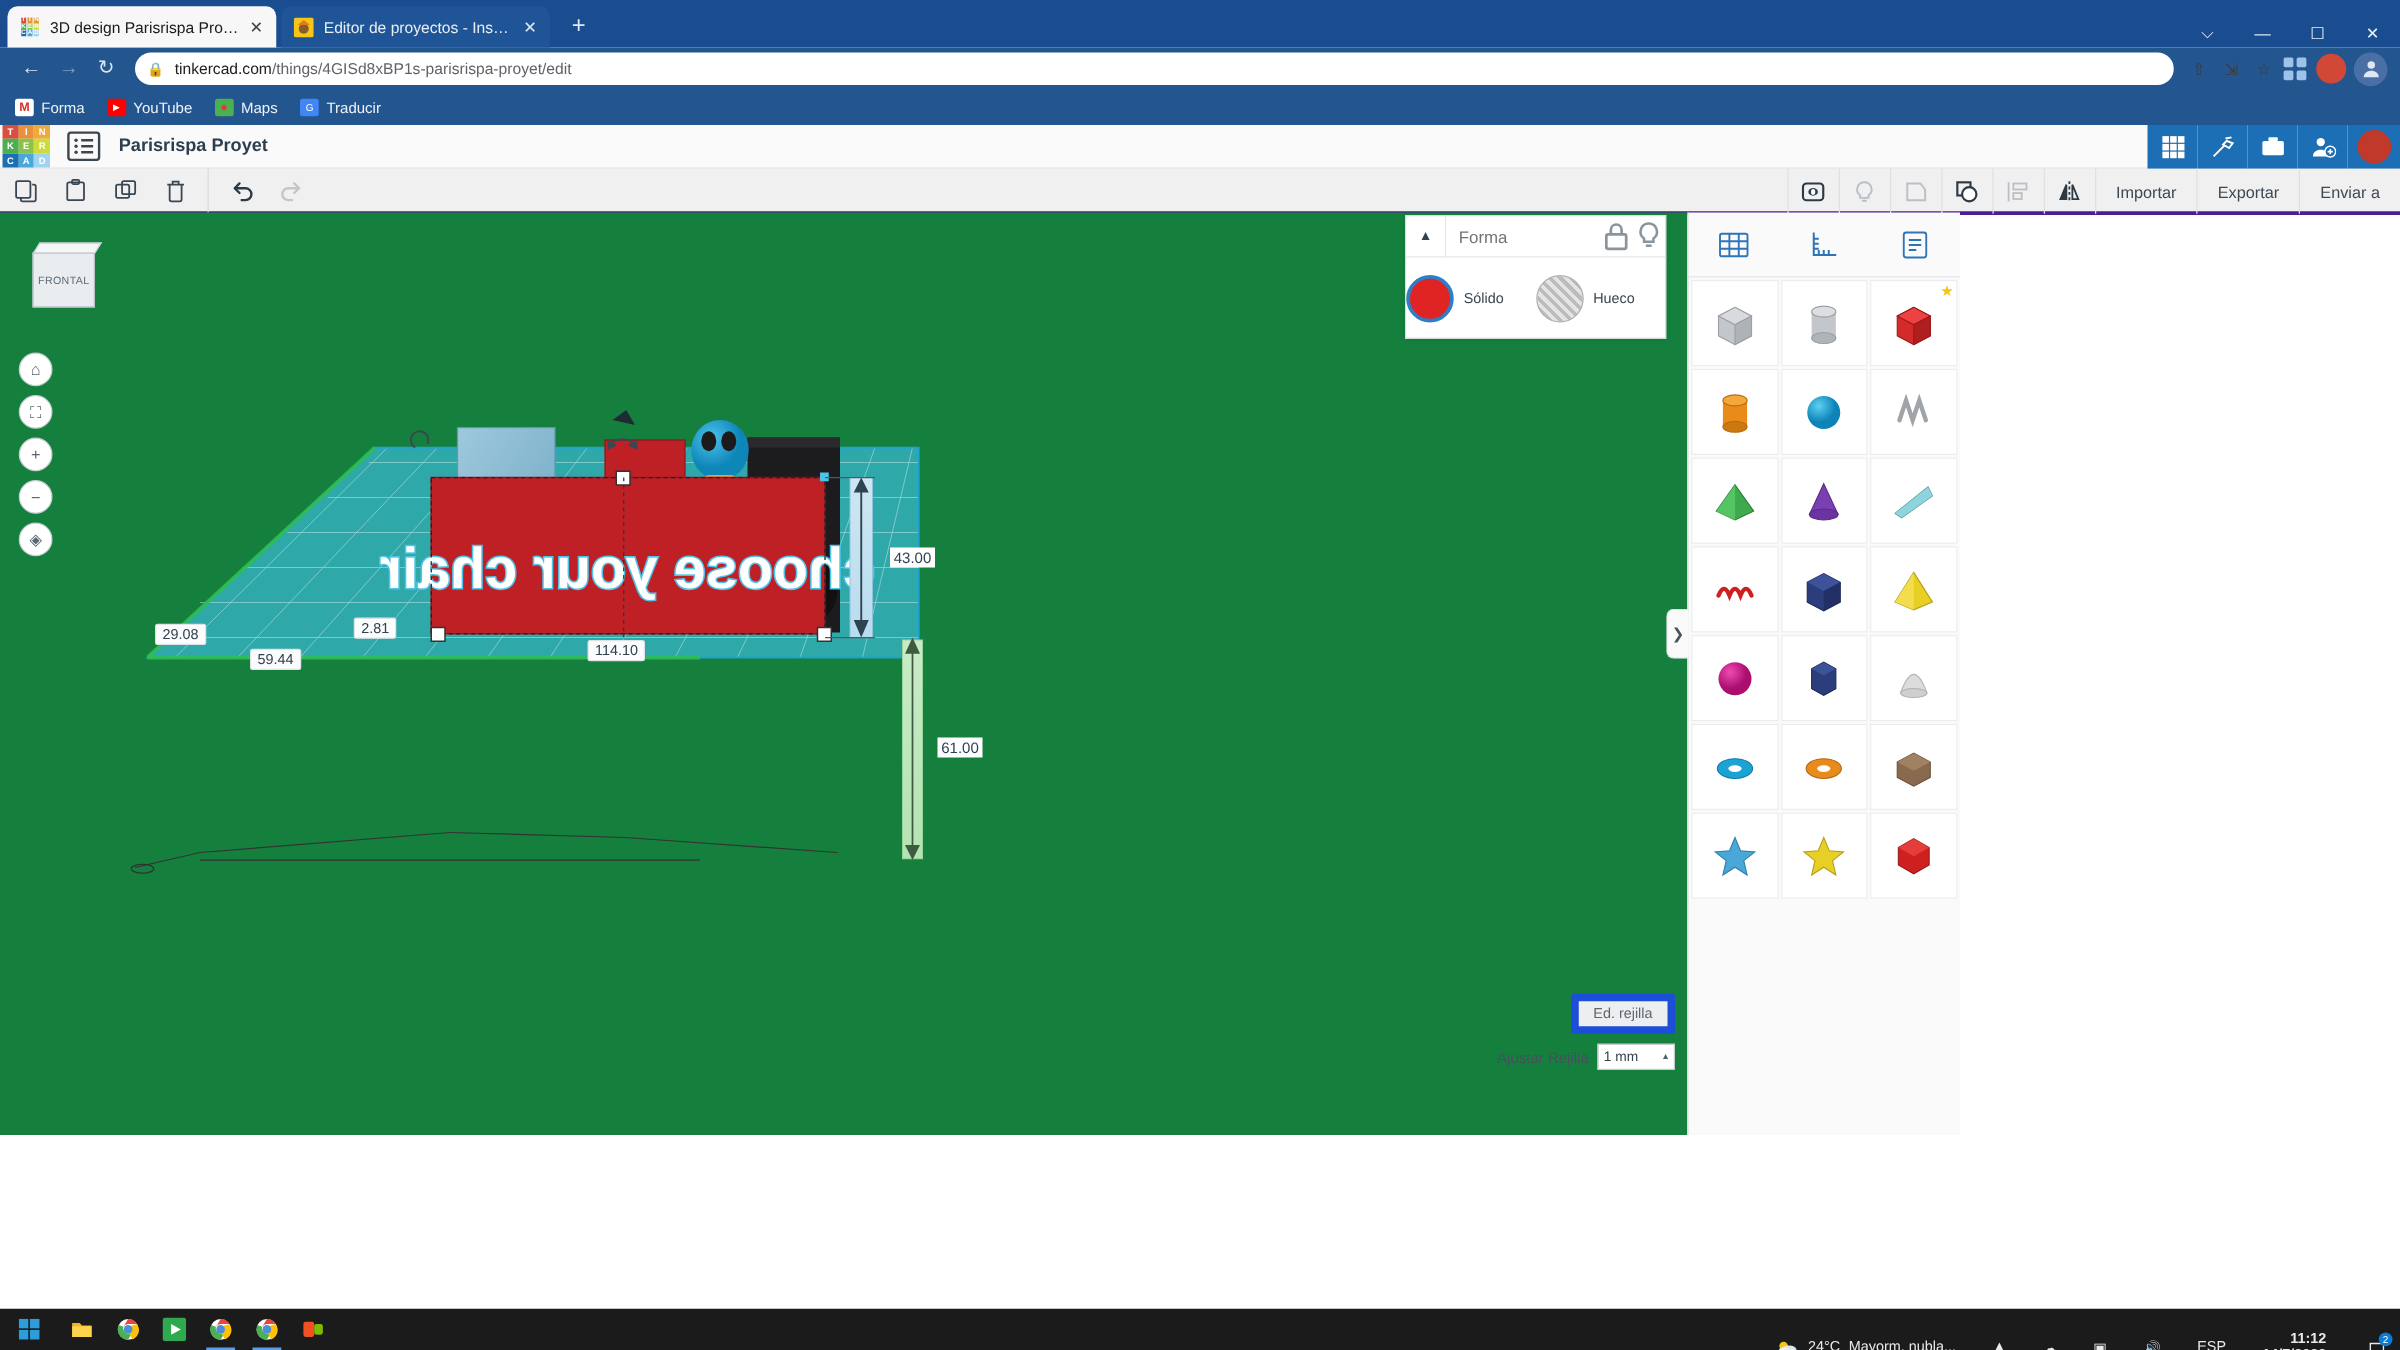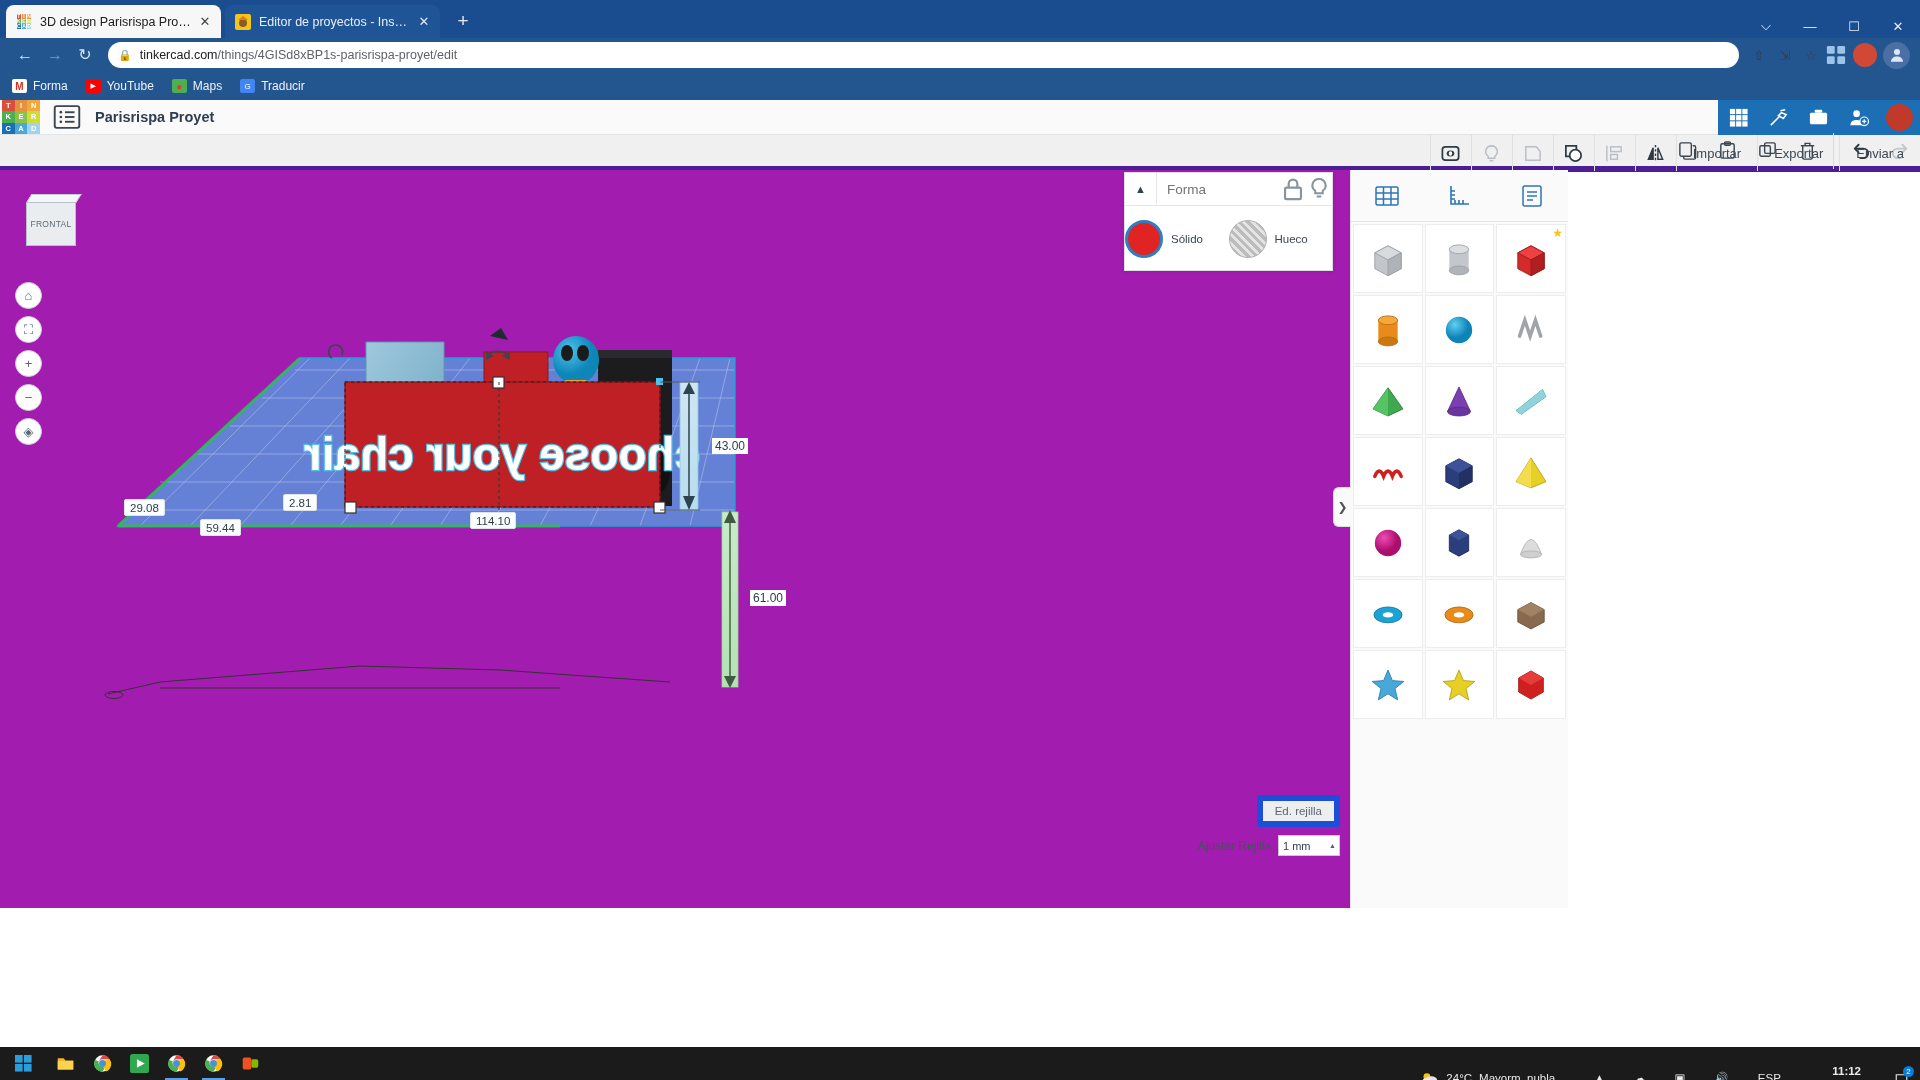--- a/index.html
+++ b/index.html
@@ -52,31 +52,31 @@
   .hdr-grid-btn { width:30px; height:34px; display:flex; align-items:center; justify-content:center; margin-left:12px; }
   .proj-title { font-size:14.5px; font-weight:bold; color:#2c3e50; margin-left:13px; }
   .hdr-right { position:absolute; right:0; top:0; height:35px; display:flex; }
   .hdr-ico { width:40px; height:35px; display:flex; align-items:center; justify-content:center; }
   .hdr-ico.sel { background:#1c6fb5; }
   .hdr-ico svg { width:21px; height:21px; }
   .hdr-avatar { width:42px; height:35px; display:flex; align-items:center; justify-content:center; background:#1c6fb5; }
   .hdr-avatar .circ { width:27px; height:27px; border-radius:50%; background:#c0392b; }
 
   
-  .toolbar { height:37px; background:#f0f0f1; border-bottom:6px solid #4c1d95; display:flex; align-items:center; position:relative;justify-content:flex-end; }
+  .toolbar { height:37px; background:#f0f0f1; border-bottom:3px solid #4c1d95; display:flex; align-items:center; position:relative; }
   .tb-btn { width:40px; height:36px; display:flex; align-items:center; justify-content:center; }
   .tb-btn svg { width:21px; height:21px; }
   .tb-sep { width:1px; height:36px; background:#d9dadd; margin:0 6px; }
   .tb-right { position:absolute; right:0; top:0; height:36px; display:flex; align-items:center; }
   .tb-rbtn { width:41px; height:36px; display:flex; align-items:center; justify-content:center; border-left:1px solid #dfe0e3; }
   .tb-rbtn svg { width:21px; height:21px; }
   .tb-text { padding:0 16px; height:36px; display:flex; align-items:center; font-size:13px; color:#3d4852; border-left:1px solid #dfe0e3; }
 
   
-  .canvas { position:absolute; left:0; top:170px; width:1350px; height:738px; background:#a21caf; overflow:hidden; }
+  .canvas { position:absolute; left:0; top:170px; width:1350px; height:738px; background:#15803d; overflow:hidden; }
 
   .viewcube { position:absolute; left:22px; top:22px; width:58px; height:58px; }
   .vc-face { position:absolute; left:4px; top:10px; width:50px; height:44px; background:#e9edf0; border:1px solid #b9c2c9; display:flex; align-items:center; justify-content:center; font-size:8.5px; color:#5d6a74; letter-spacing:.3px; }
   .vc-top { position:absolute; left:4px; top:2px; width:50px; height:9px; background:#f4f6f8; border:1px solid #c5ccd2; border-bottom:none; transform:skewX(-32deg); transform-origin:bottom left; }
 
   .nav-btn { position:absolute; width:27px; height:27px; border-radius:50%; background:#fff; border:1px solid #c9ced3; display:flex; align-items:center; justify-content:center; color:#5a6673; font-size:13px; }
 
   
   .meas { position:absolute; background:#fbfcfd; border:1px solid #dfe3e7; font-size:11.5px; color:#30404d; padding:1.5px 5px; border-radius:2px; white-space:nowrap; }
   .dim-lbl { position:absolute; background:#fff; font-size:12px; color:#2c3e50; padding:1px 3px; white-space:nowrap; }

